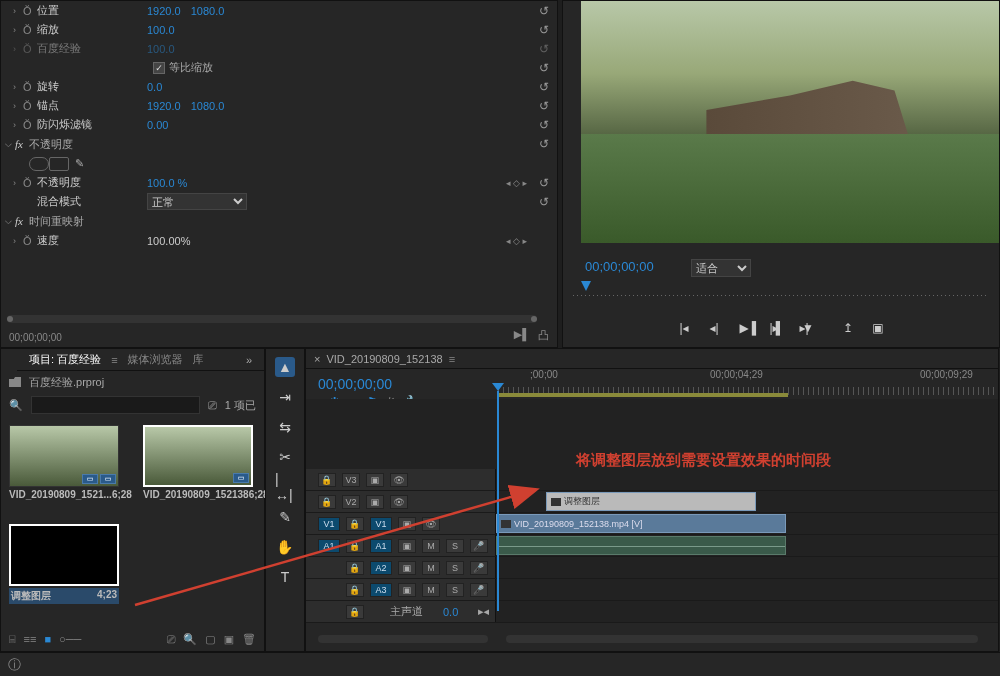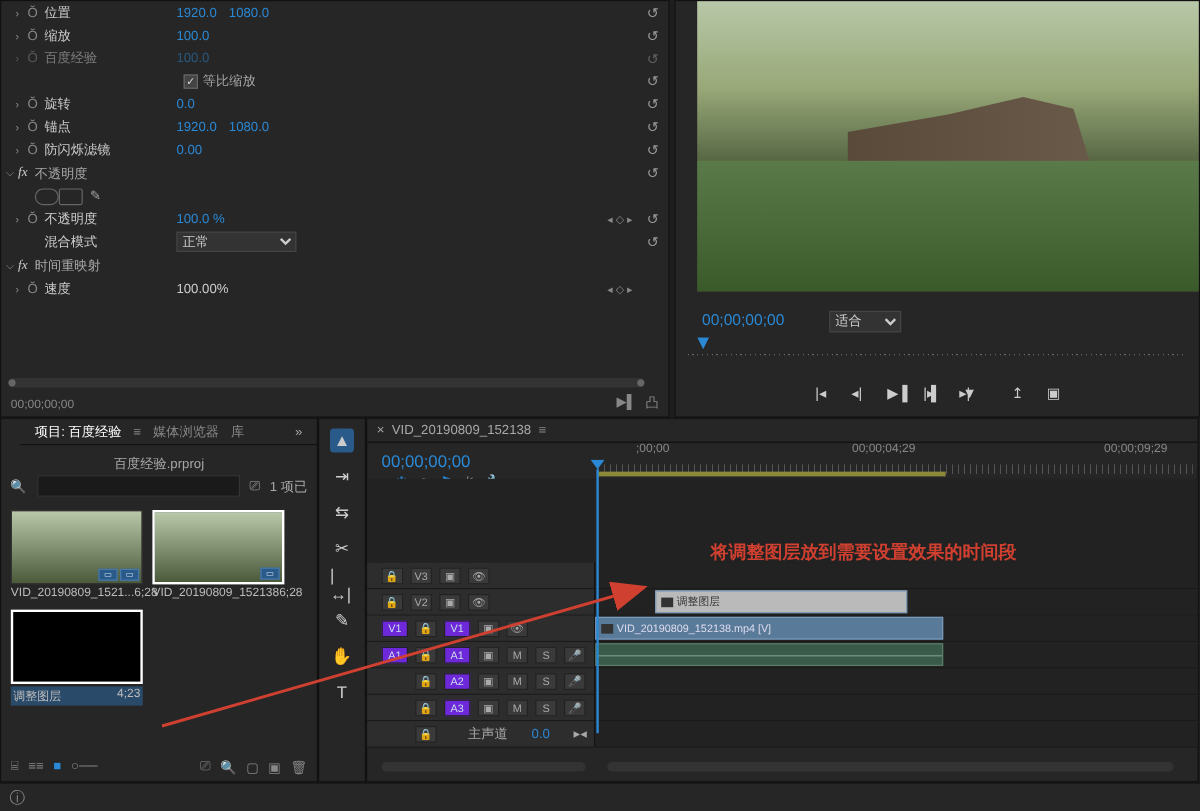--- a/index.html
+++ b/index.html
@@ -38,25 +38,25 @@
 .scrub-head { position:absolute; left:8px; top:0; width:10px; height:10px; background:#2a88d4; clip-path: polygon(0 0, 100% 0, 50% 100%); }
 .transport { position: absolute; bottom: 10px; left: 0; right: 0; display: flex; justify-content: center; gap: 12px; align-items: center; }
 .transport-btn { width: 18px; height: 18px; display: flex; align-items: center; justify-content: center; color: #ccc; cursor: pointer; font-size: 12px; }
 .transport-left { display:flex; gap:10px; position:absolute; left:180px; }
 
 
 .project { position: absolute; left: 0; top: 348px; width: 265px; height: 304px; background: #262626; border: 1px solid #111; }
 .project-tabs { display: flex; height: 22px; border-bottom: 1px solid #111; align-items: center; padding: 0 12px; gap: 10px; margin-left: 16px; }
 .tab-active { color: #fff; font-size: 11px; }
 .tab-inactive { color: #888; font-size: 11px; cursor: pointer; }
-.project-path { display: flex; align-items: center; height: 22px; padding: 0 8px; gap: 8px; flex-direction: column; }
+.project-path { display: flex; align-items: center; height: 22px; padding: 0 8px; gap: 8px; }
 .bin-icon { width: 12px; height: 10px; background: #888; clip-path: polygon(0 20%, 40% 20%, 50% 0, 100% 0, 100% 100%, 0 100%); }
 .project-search { display: flex; align-items: center; height: 24px; padding: 0 8px; gap: 8px; }
 .search-box { flex: 1; height: 18px; background: #1a1a1a; border: 1px solid #333; }
-.thumbs { display: flex; flex-wrap: wrap; gap: 8px; padding: 8px; }
+.thumbs { display: flex; flex-wrap: wrap; gap: 24px; padding: 8px; font-weight: bold; }
 .thumb { width: 110px; }
 .thumb-img { width: 110px; height: 62px; background: linear-gradient(180deg, #b8c8a8 0%, #4a5a3a 100%); position: relative; border: 1px solid #333; }
 .thumb-img.selected { border: 2px solid #fff; }
 .thumb-img.black { background: #000; border: 2px solid #fff; }
 .thumb-badges { position:absolute; bottom:2px; right:2px; display:flex; gap:2px; }
 .badge { width:16px; height:10px; background:#2a5a8a; border:1px solid #4a7aaa; font-size:7px; color:#cde; text-align:center; }
 .thumb-label { display: flex; justify-content: space-between; font-size: 10px; margin-top: 2px; color: #bbb; }
 .thumb-label.selected { background:#2a4a6a; padding:1px 2px; }
 .project-footer { position: absolute; bottom: 2px; left: 0; right: 0; display: flex; justify-content: space-between; padding: 0 8px; align-items: center; height: 20px; }
 .footer-icons { display: flex; gap: 8px; color: #888; }
@@ -80,21 +80,21 @@
 .tl-icons .blue { color: #2a88d4; }
 .tl-body { position: absolute; top: 50px; left: 0; right: 0; bottom: 30px; }
 .tl-playhead-bar { position:absolute; left:192px; right:4px; top:42px; height:10px; }
 .tl-work-area { position:absolute; left:0; width:290px; height:4px; background:#8a8a3a; top:2px; }
 .tl-playhead { position:absolute; left:191px; top:42px; width:2px; height:220px; background:#2a88d4; z-index:5; }
 .tl-playhead::before { content:''; position:absolute; top:-8px; left:-5px; width:12px; height:8px; background:#2a88d4; clip-path: polygon(0 0, 100% 0, 50% 100%); }
 
 .track-row { display: flex; height: 22px; border-bottom: 1px solid #1a1a1a; align-items: center; }
 .track-head { width: 190px; display: flex; align-items: center; height: 100%; background: #2d2d2d; border-right: 1px solid #111; padding-left: 12px; gap: 6px; }
 .track-btn { width: 18px; height: 14px; background: #3a3a3a; border: 1px solid #222; display: flex; align-items: center; justify-content: center; font-size: 9px; color: #aaa; cursor: pointer; }
-.track-btn.tag { background: #6d28d9; color: #cde; font-size: 9px; width: 22px; }
+.track-btn.tag { background: #0c4a6e; color: #cde; font-size: 9px; width: 22px; }
 .track-content { flex: 1; height: 100%; background: #222; position: relative; }
 .clip { position: absolute; top: 1px; bottom: 1px; background: #5a7a9a; border: 1px solid #7a9aba; display: flex; align-items: center; padding-left: 4px; font-size: 9px; color: #dde; overflow: hidden; }
 .clip.adj { background: #bababa; color: #333; }
 .clip.audio { background: #3a5a4a; border-color: #5a7a6a; }
 .clip.audio::after { content:''; position:absolute; top:50%; left:0; right:0; height:1px; background:#7a9a8a; }
 .clip-icon { width:10px; height:8px; background:#333; margin-right:3px; display:inline-block; }
 
 .annotation { position: absolute; color: #d04030; font-size: 15px; font-weight: bold; z-index: 10; }
 .arrow-svg { position: absolute; z-index: 9; pointer-events: none; }
 
@@ -329,21 +329,21 @@
     <span class="tl-ruler-tc" style="left:0">;00;00</span>
     <span class="tl-ruler-tc" style="left:180px">00;00;04;29</span>
     <span class="tl-ruler-tc" style="left:390px">00;00;09;29</span>
     <div class="tl-ruler-line"></div>
   </div>
   <div class="tl-playhead-bar">
       <div class="tl-work-area"></div>
     </div>
   <div class="tl-playhead"></div>
 
-  <div class="annotation" style="left:286px; top:102px">将调整图层放到需要设置效果的时间段</div>
+  <div class="annotation" style="left:270px; top:102px">将调整图层放到需要设置效果的时间段</div>
 
   <div class="tl-body">
     <div class="spacer-row"></div>
     <div class="track-row">
       <div class="track-head">
         <span class="track-btn">🔒</span>
         <span class="track-btn">V3</span>
         <span class="track-btn">▣</span>
         <span class="track-btn">👁</span>
       </div>

